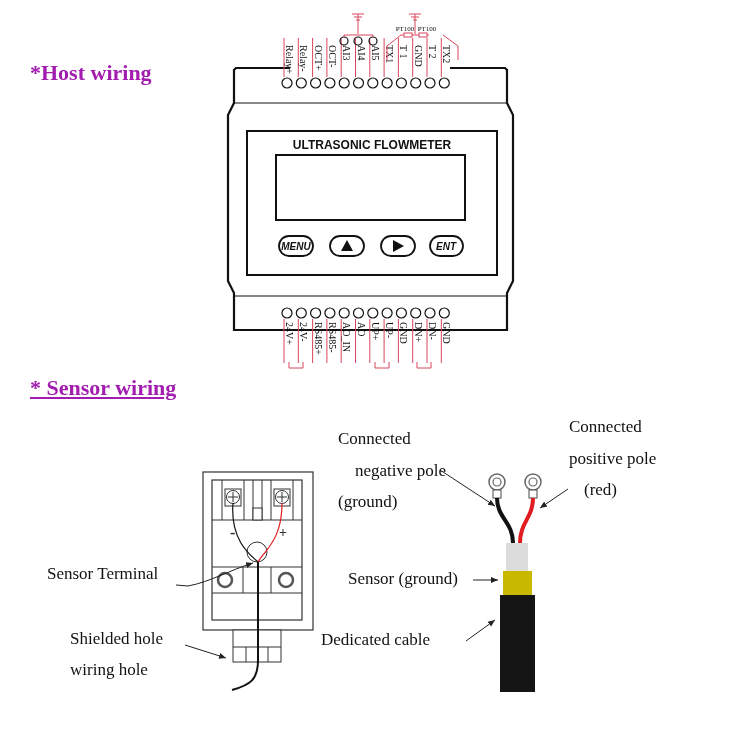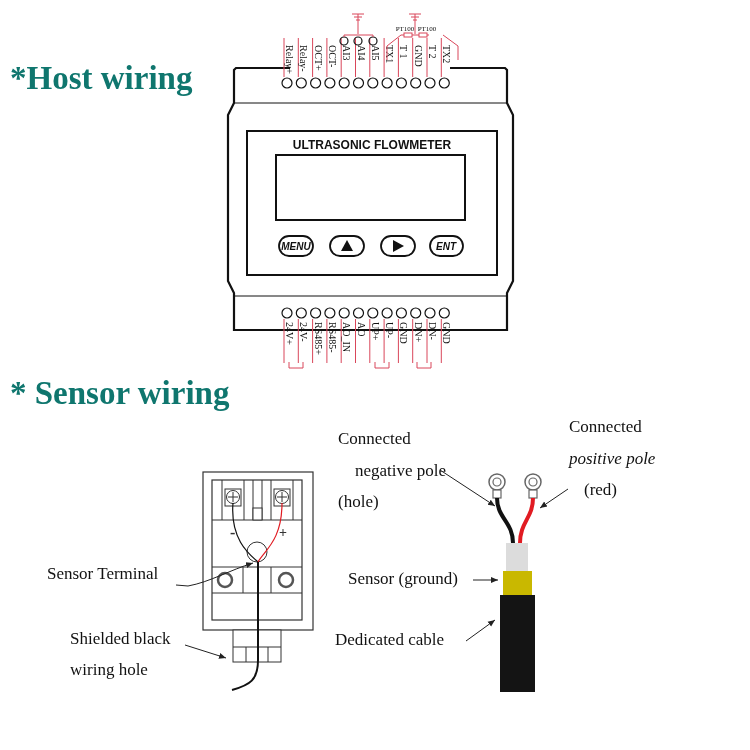--- a/index.html
+++ b/index.html
@@ -1,28 +1,28 @@
 <!DOCTYPE html>
 <html><head>
 <meta charset="utf-8">
 <style>
   html, body { margin:0; padding:0; background:#ffffff; }
   body { width:750px; height:750px; position:relative; overflow:hidden; font-family:"Liberation Serif", serif; }
-  .heading { position:absolute; font-family:"Liberation Serif", serif; font-weight:bold; font-size:33px; color:#0f766e; white-space:nowrap; }
+  .heading { position:absolute; font-family:"Liberation Serif", serif; font-weight:bold; font-size:22px; color:#a21caf; white-space:nowrap;margin-left:20px; }
   .caption { position:absolute; font-family:"Liberation Serif", serif; font-size:17px; color:#111; line-height:31px; white-space:nowrap; }
   svg text { font-family:"Liberation Serif", serif; }
   .panel-title { font-family:"Liberation Sans", sans-serif; font-size:12px; font-weight:bold; }
   .btn-label { font-family:"Liberation Sans", sans-serif; font-size:10px; font-weight:bold; font-style:italic; }
   .term-label { font-size:10px; fill:#111; }
 </style>
 </head>
 <body>
 
 <div class="heading" style="left:10px; top:60px;">*Host wiring</div>
-<div class="heading" style="left:10px; top:375px;">* Sensor wiring</div>
+<div class="heading" style="left:10px; top:375px;text-decoration:underline;">* Sensor wiring</div>
 
 <svg width="750" height="370" style="position:absolute; left:0; top:0;" viewBox="0 0 750 370">
 
   <path d="M290,68 L236,68 L234,70 L234,103 L228,115 L228,281 L234,293 L234,330 L507,330 L507,293 L513,281 L513,115 L507,103 L507,70 L505,68 L450,68" fill="none" stroke="#111" stroke-width="2.2"></path>
   <line x1="234" y1="103" x2="507" y2="103" stroke="#111" stroke-width="1"></line>
   <line x1="234" y1="296" x2="507" y2="296" stroke="#111" stroke-width="1"></line>
 
   <rect x="247" y="131" width="250" height="144" fill="none" stroke="#111" stroke-width="2"></rect>
   <text x="372" y="149" text-anchor="middle" class="panel-title" fill="#111">ULTRASONIC  FLOWMETER</text>
   <rect x="276" y="155" width="189" height="65" fill="#fff" stroke="#111" stroke-width="2"></rect>
@@ -257,33 +257,33 @@
     <rect x="49" y="30" width="8" height="8" fill="#fff" stroke="#666" stroke-width="1.2"></rect>
   </g>
   <path d="M17,38 C17,58 33,62 33,83" fill="none" stroke="#111" stroke-width="4"></path>
   <path d="M53,38 C53,58 40,62 40,83" fill="none" stroke="#e11b22" stroke-width="4"></path>
   <rect x="26" y="83" width="22" height="28" fill="#dcdcdc"></rect>
   <rect x="23" y="111" width="29" height="24" fill="#c9b800"></rect>
   <rect x="20" y="135" width="35" height="97" fill="#141414"></rect>
 </svg>
 
 <div class="caption" style="left:47px; top:558px;">Sensor Terminal</div>
-<div class="caption" style="left:70px; top:623px;">Shielded black</div>
+<div class="caption" style="left:70px; top:623px;">Shielded hole</div>
 <div class="caption" style="left:70px; top:654px;">wiring hole</div>
 
 <div class="caption" style="left:338px; top:423px;">Connected</div>
 <div class="caption" style="left:338px; top:455px;margin-left:17px;">negative pole</div>
-<div class="caption" style="left:338px; top:486px;">(hole)</div>
+<div class="caption" style="left:338px; top:486px;">(ground)</div>
 
 <div class="caption" style="left:569px; top:411px;">Connected</div>
-<div class="caption" style="left:569px; top:443px;font-style:italic;">positive pole</div>
+<div class="caption" style="left:569px; top:443px;">positive pole</div>
 <div class="caption" style="left:584px; top:474px;">(red)</div>
 
 <div class="caption" style="left:348px; top:563px;">Sensor (ground)</div>
-<div class="caption" style="left:335px; top:624px;">Dedicated cable</div>
+<div class="caption" style="left:321px; top:624px;">Dedicated cable</div>
 
 <svg width="750" height="750" style="position:absolute; left:0; top:0; pointer-events:none;" viewBox="0 0 750 750">
   <defs>
     <marker id="ah" markerWidth="8" markerHeight="8" refX="7" refY="4" orient="auto">
       <path d="M0,1 L7,4 L0,7 Z" fill="#222"></path>
     </marker>
   </defs>
   <path d="M176,585 L188,586 C210,582 230,570 253,563" fill="none" stroke="#222" stroke-width="1" marker-end="url(#ah)"></path>
   <line x1="185" y1="645" x2="226" y2="658" stroke="#222" stroke-width="1" marker-end="url(#ah)"></line>
   <line x1="440" y1="470" x2="495" y2="506" stroke="#222" stroke-width="1" marker-end="url(#ah)"></line>

